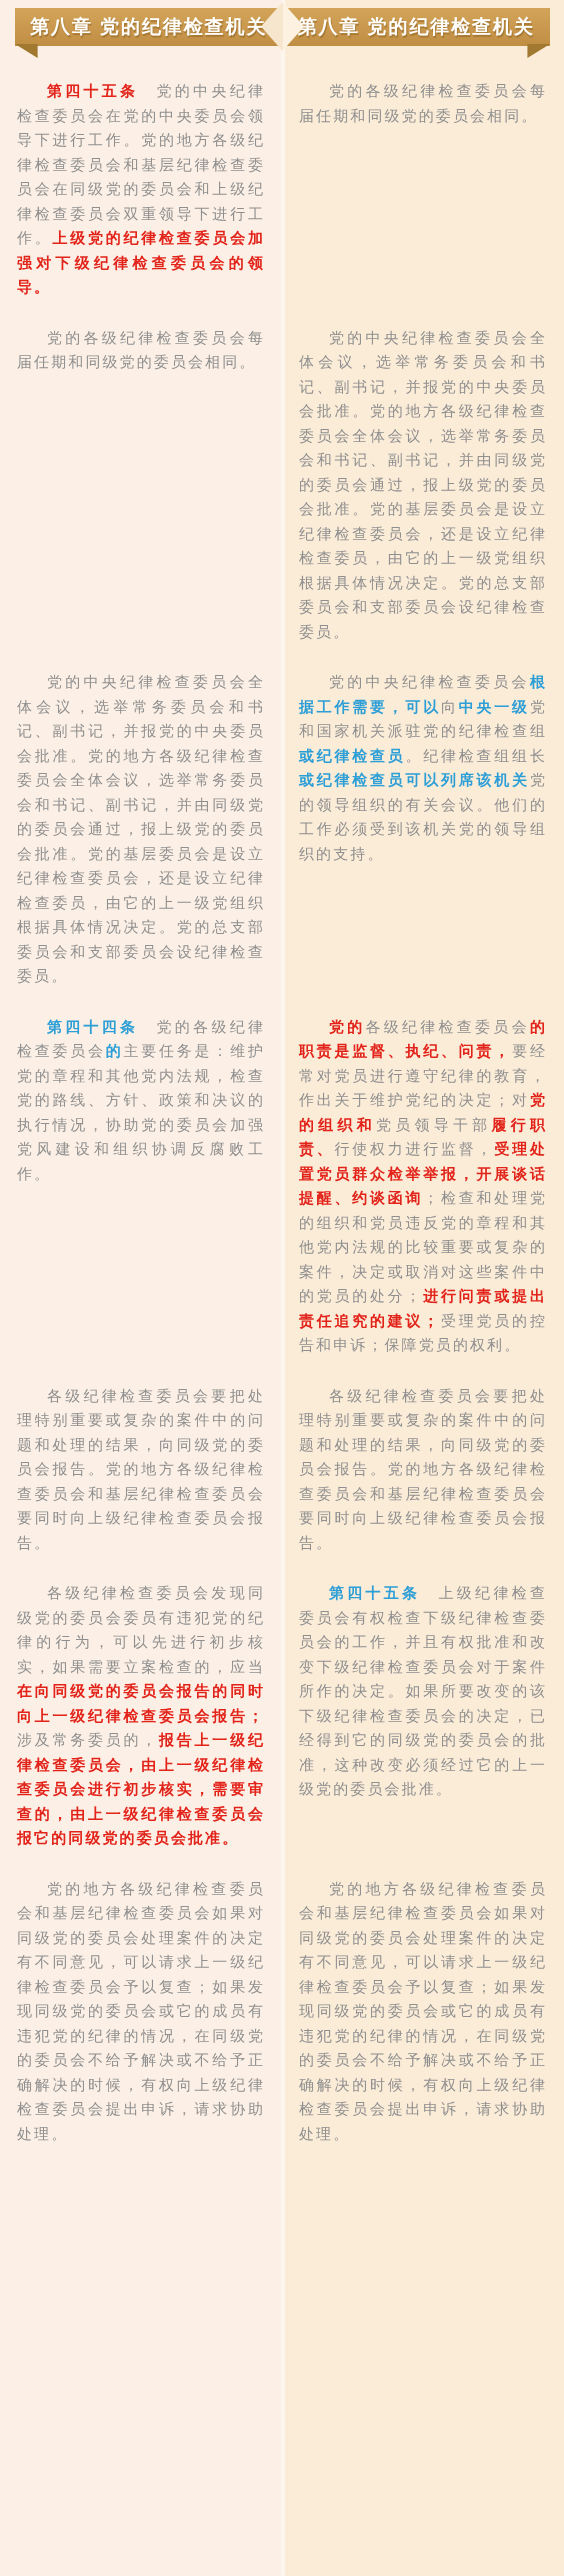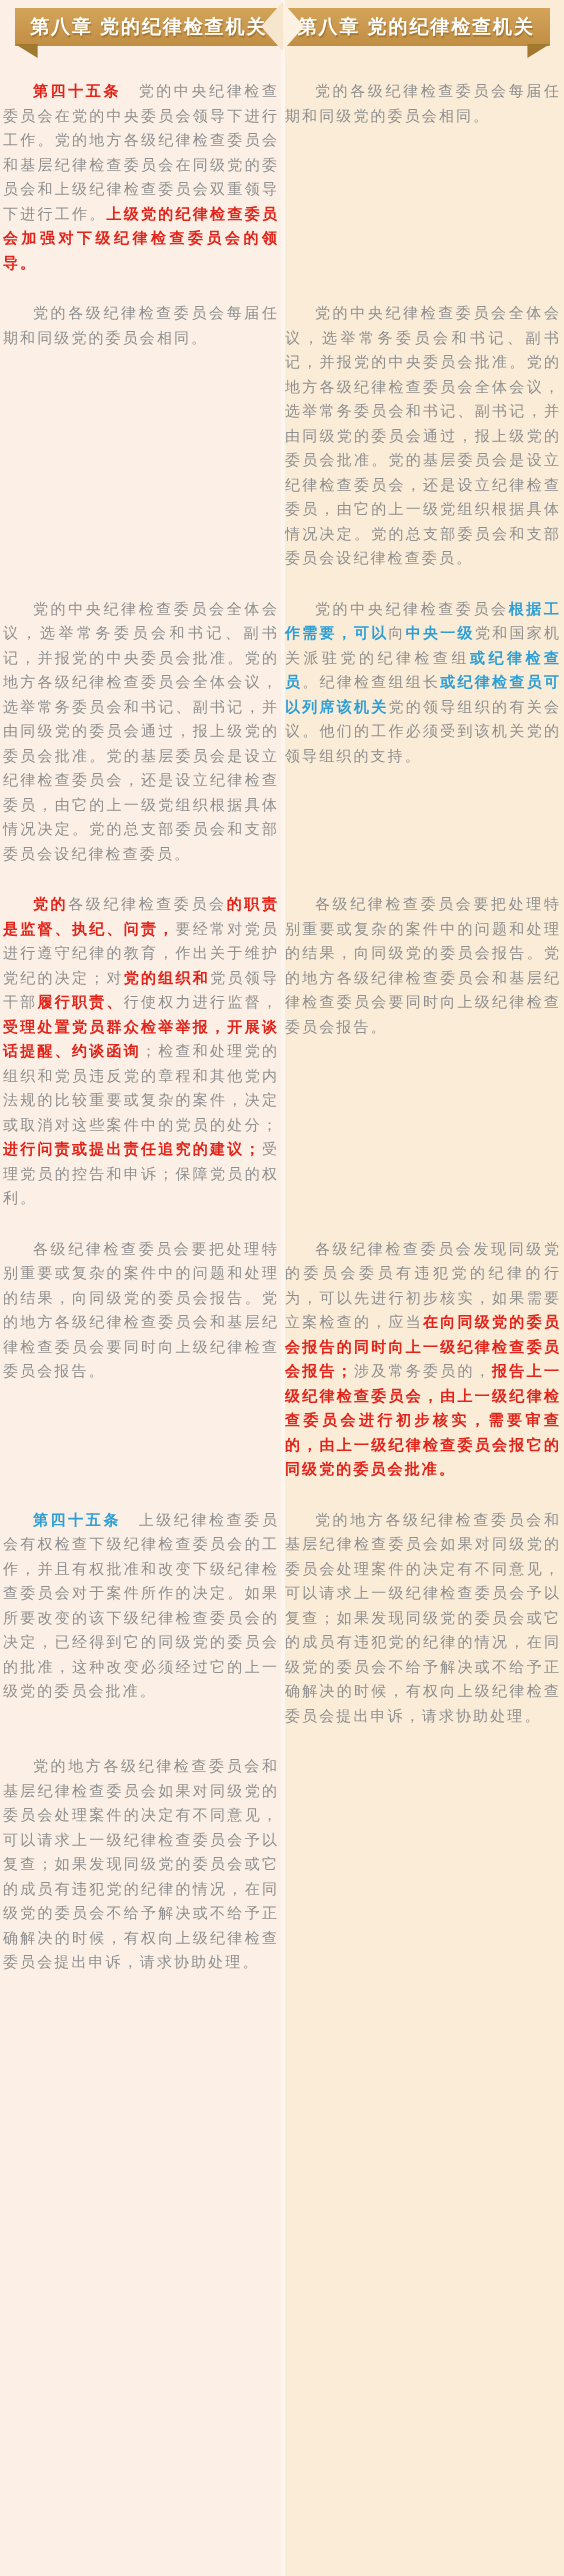--- a/index.html
+++ b/index.html
@@ -36,21 +36,21 @@
     transform:translateX(-50%);
     background:linear-gradient(90deg,#f6e6ce 49%, var(--diamond) 51%);
     clip-path:polygon(50% 0, 100% 50%, 50% 100%, 0 50%);
   }
 
   .content {
     position:absolute; left:0; top:79px; width:565px;
     display:grid; grid-template-columns:282px 282px; row-gap:26px;
     padding-bottom:56px;
   }
-  .cell { padding:0 3px; }
+  .cell { padding:0 17px; }
   .cell p {
     font-size:15px; line-height:24.5px; letter-spacing:2.1px;
     color:var(--text); text-align:justify; text-indent:2em;
   }
   .seg-n { color:var(--text); }
   .seg-r { color:var(--added); font-weight:bold; }
   .seg-b { color:var(--removed); font-weight:bold; }
 </style>
 </head>
 <body>
@@ -82,20 +82,23 @@
     <div class="cell">
       <p><span class="seg-n">党的中央纪律检查委员会全体会议，选举常务委员会和书记、副书记，并报党的中央委员会批准。党的地方各级纪律检查委员会全体会议，选举常务委员会和书记、副书记，并由同级党的委员会通过，报上级党的委员会批准。党的基层委员会是设立纪律检查委员会，还是设立纪律检查委员，由它的上一级党组织根据具体情况决定。党的总支部委员会和支部委员会设纪律检查委员。</span></p>
     </div>
     <div class="cell">
       <p><span class="seg-n">党的中央纪律检查委员会全体会议，选举常务委员会和书记、副书记，并报党的中央委员会批准。党的地方各级纪律检查委员会全体会议，选举常务委员会和书记、副书记，并由同级党的委员会通过，报上级党的委员会批准。党的基层委员会是设立纪律检查委员会，还是设立纪律检查委员，由它的上一级党组织根据具体情况决定。党的总支部委员会和支部委员会设纪律检查委员。</span></p>
     </div>
     <div class="cell">
       <p><span class="seg-n">党的中央纪律检查委员会</span><span class="seg-b">根据工作需要，可以</span><span class="seg-n">向</span><span class="seg-b">中央一级</span><span class="seg-n">党和国家机关派驻党的纪律检查组</span><span class="seg-b">或纪律检查员</span><span class="seg-n">。纪律检查组组长</span><span class="seg-b">或纪律检查员可以列席该机关</span><span class="seg-n">党的领导组织的有关会议。他们的工作必须受到该机关党的领导组织的支持。</span></p>
     </div>
     <div class="cell">
+      <p><span class="seg-b">第四十四条</span><span class="seg-n">　党的各级纪律检查委员会</span><span class="seg-b">的</span><span class="seg-n">主要任务是：维护党的章程和其他党内法规，检查党的路线、方针、政策和决议的执行情况，协助党的委员会加强党风建设和组织协调反腐败工作。</span></p>
+    </div>
+    <div class="cell">
       <p><span class="seg-r">党的</span><span class="seg-n">各级纪律检查委员会</span><span class="seg-r">的职责是监督、执纪、问责，</span><span class="seg-n">要经常对党员进行遵守纪律的教育，作出关于维护党纪的决定；对</span><span class="seg-r">党的组织和</span><span class="seg-n">党员领导干部</span><span class="seg-r">履行职责、</span><span class="seg-n">行使权力进行监督，</span><span class="seg-r">受理处置党员群众检举举报，开展谈话提醒、约谈函询</span><span class="seg-n">；检查和处理党的组织和党员违反党的章程和其他党内法规的比较重要或复杂的案件，决定或取消对这些案件中的党员的处分；</span><span class="seg-r">进行问责或提出责任追究的建议；</span><span class="seg-n">受理党员的控告和申诉；保障党员的权利。</span></p>
     </div>
     <div class="cell">
       <p><span class="seg-n">各级纪律检查委员会要把处理特别重要或复杂的案件中的问题和处理的结果，向同级党的委员会报告。党的地方各级纪律检查委员会和基层纪律检查委员会要同时向上级纪律检查委员会报告。</span></p>
     </div>
     <div class="cell">
       <p><span class="seg-n">各级纪律检查委员会要把处理特别重要或复杂的案件中的问题和处理的结果，向同级党的委员会报告。党的地方各级纪律检查委员会和基层纪律检查委员会要同时向上级纪律检查委员会报告。</span></p>
     </div>
     <div class="cell">
       <p><span class="seg-n">各级纪律检查委员会发现同级党的委员会委员有违犯党的纪律的行为，可以先进行初步核实，如果需要立案检查的，应当</span><span class="seg-r">在向同级党的委员会报告的同时向上一级纪律检查委员会报告；</span><span class="seg-n">涉及常务委员的，</span><span class="seg-r">报告上一级纪律检查委员会，由上一级纪律检查委员会进行初步核实，需要审查的，由上一级纪律检查委员会报它的同级党的委员会批准。</span></p>

